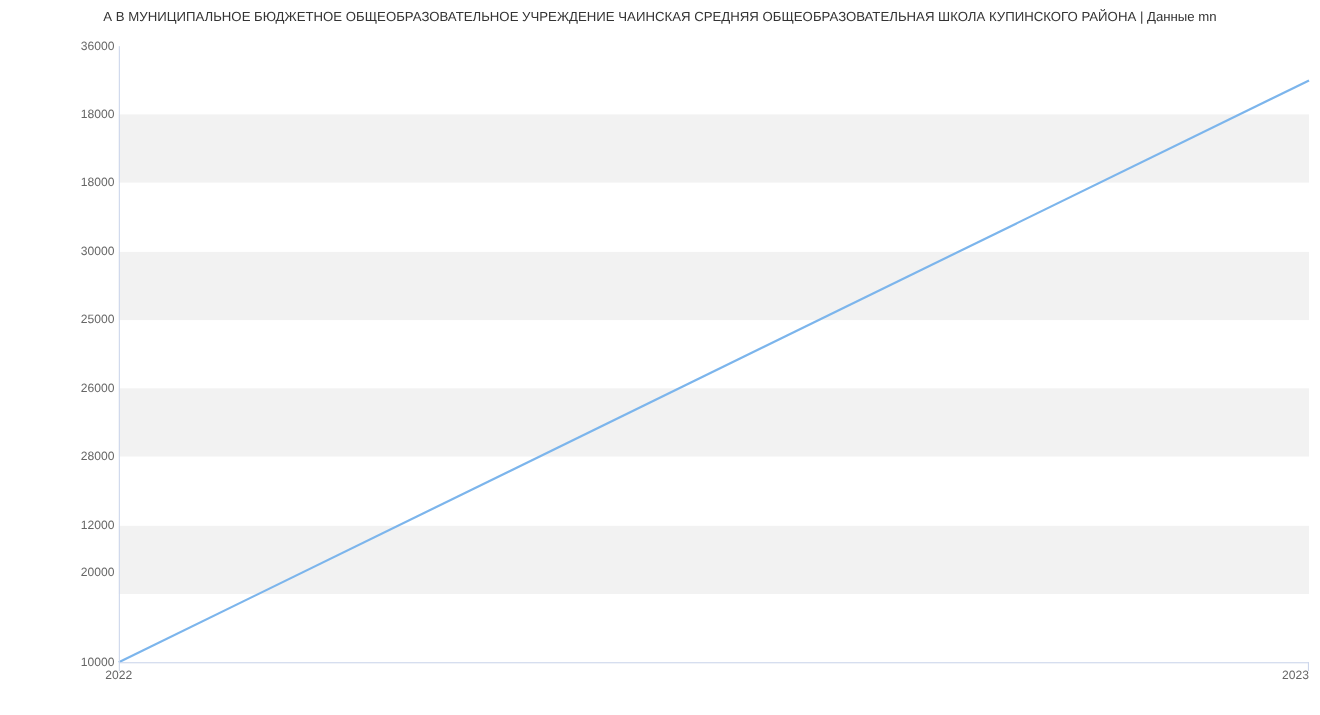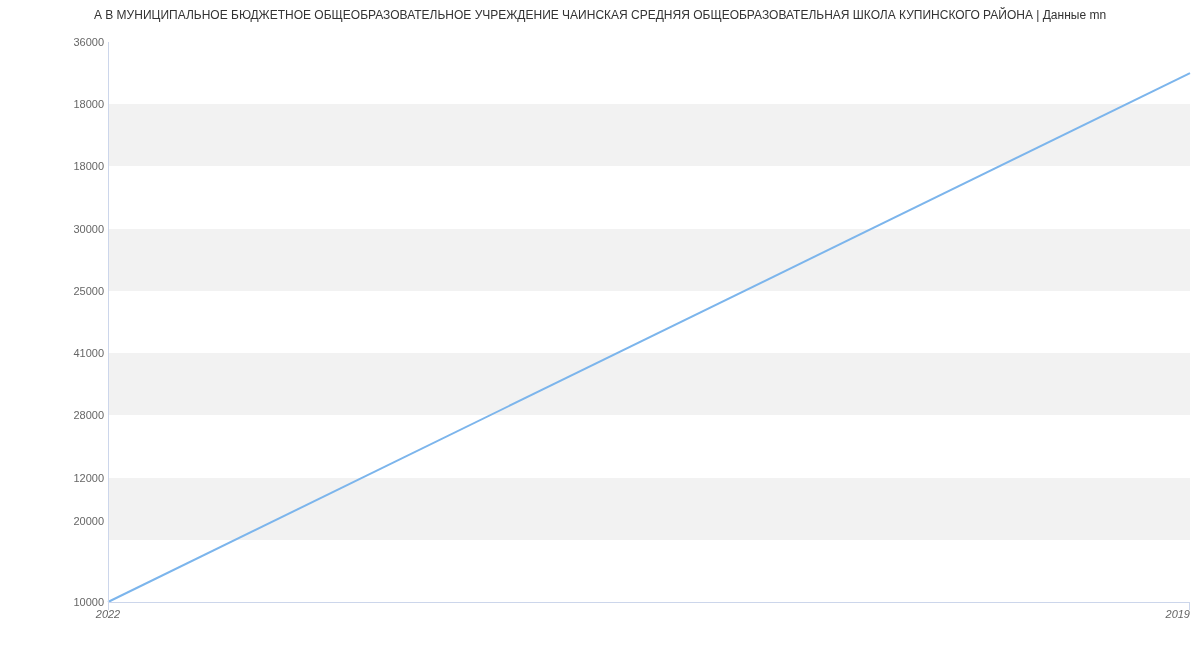--- a/index.html
+++ b/index.html
@@ -45,21 +45,20 @@
   font-size: 11px;
   color: #666;
   transform: translateY(-50%);
 }
 .x-label {
   position: absolute;
   top: 608px;
   font-size: 11px;
   color: #666;
   transform: translateX(-50%);
-  font-style: italic;
 }
 .axis-line {
   position: absolute;
   background: #ccd6eb;
 }
 .y-axis {
   left: 108px;
   top: 42px;
   width: 1px;
   height: 560px;
@@ -102,25 +101,25 @@
   </div>
 
   <div class="axis-line y-axis"></div>
   <div class="axis-line x-axis"></div>
 
   <div class="y-label" style="top:42px">36000</div>
   <div class="y-label" style="top:104.22px">18000</div>
   <div class="y-label" style="top:166.44px">18000</div>
   <div class="y-label" style="top:228.67px">30000</div>
   <div class="y-label" style="top:290.89px">25000</div>
-  <div class="y-label" style="top:353.11px">41000</div>
+  <div class="y-label" style="top:353.11px">26000</div>
   <div class="y-label" style="top:415.33px">28000</div>
   <div class="y-label" style="top:477.56px">12000</div>
   <div class="y-label" style="top:521px">20000</div>
   <div class="y-label" style="top:602px">10000</div>
 
   <div class="x-label" style="left:108px">2022</div>
-  <div class="x-label" style="left:1190px;transform:translateX(-100%)">2019</div>
+  <div class="x-label" style="left:1190px;transform:translateX(-100%)">2023</div>
 
   <div class="tick" style="left:108px;top:602px;width:1px;height:8px"></div>
   <div class="tick" style="left:1189px;top:602px;width:1px;height:8px"></div>
 
 </div>
 
 </body></html>

